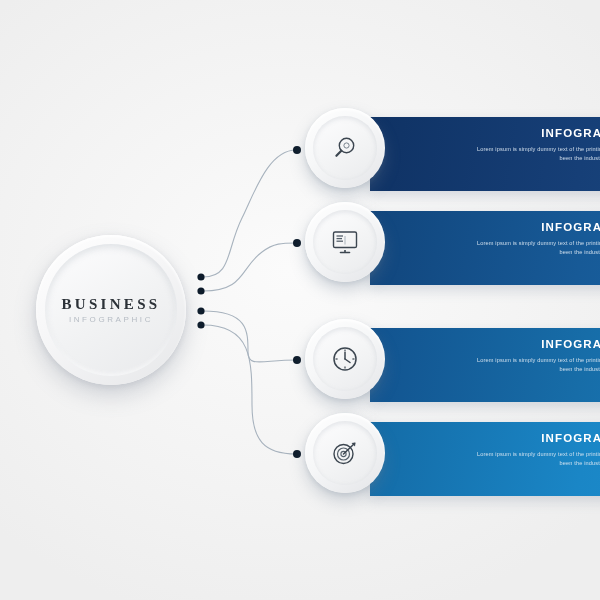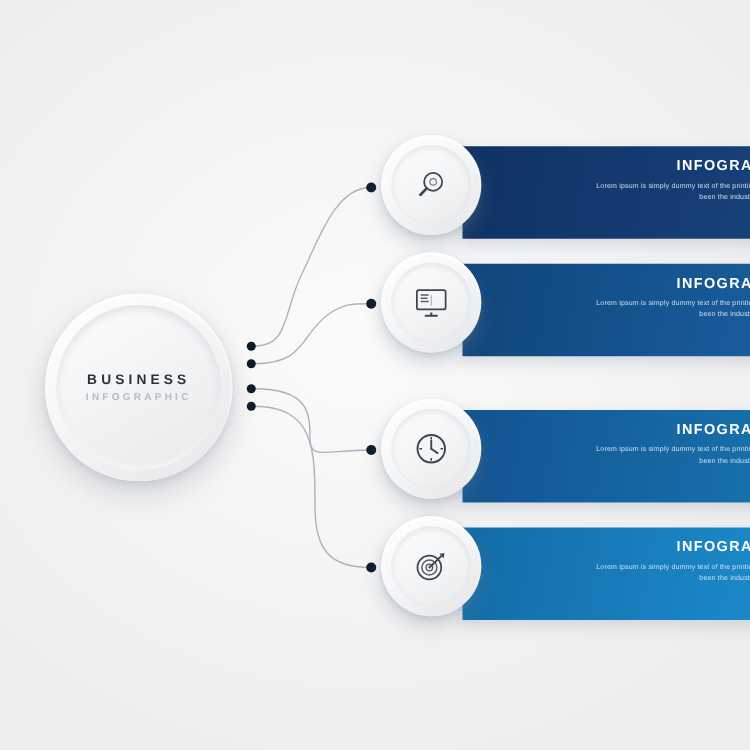--- a/index.html
+++ b/index.html
@@ -28,25 +28,26 @@
   }
   .hub-inner{
     position:absolute;left:9px;top:9px;right:9px;bottom:9px;
     border-radius:50%;
     background:linear-gradient(150deg,#fdfdfe 0%,#f1f2f3 55%,#e9eaec 100%);
     box-shadow:inset 0 3px 7px rgba(160,168,180,.30),
                inset 0 -2px 4px rgba(255,255,255,.9);
     display:flex;flex-direction:column;align-items:center;justify-content:center;
   }
   .hub-title{
-    font-size:11px;font-weight:700;letter-spacing:3.3px;color:#2c3238;
+    font-size:15px;font-weight:700;letter-spacing:3.3px;color:#2c3238;
     line-height:1;
+    font-family:Liberation Serif, serif;
   }
   .hub-sub{
-    margin-top:4px;font-size:8px;font-weight:700;letter-spacing:2.6px;
+    margin-top:4px;font-size:8px;font-weight:400;letter-spacing:2.6px;
     color:#b6bcc4;line-height:1;
   }
 
   
   .row{position:absolute;left:305px;height:92px;}
   .bar{
     position:absolute;left:65px;top:9px;width:473px;height:74px;
     border-radius:0 37px 37px 0;
     box-shadow:0 5px 13px rgba(90,110,135,.22);
   }

